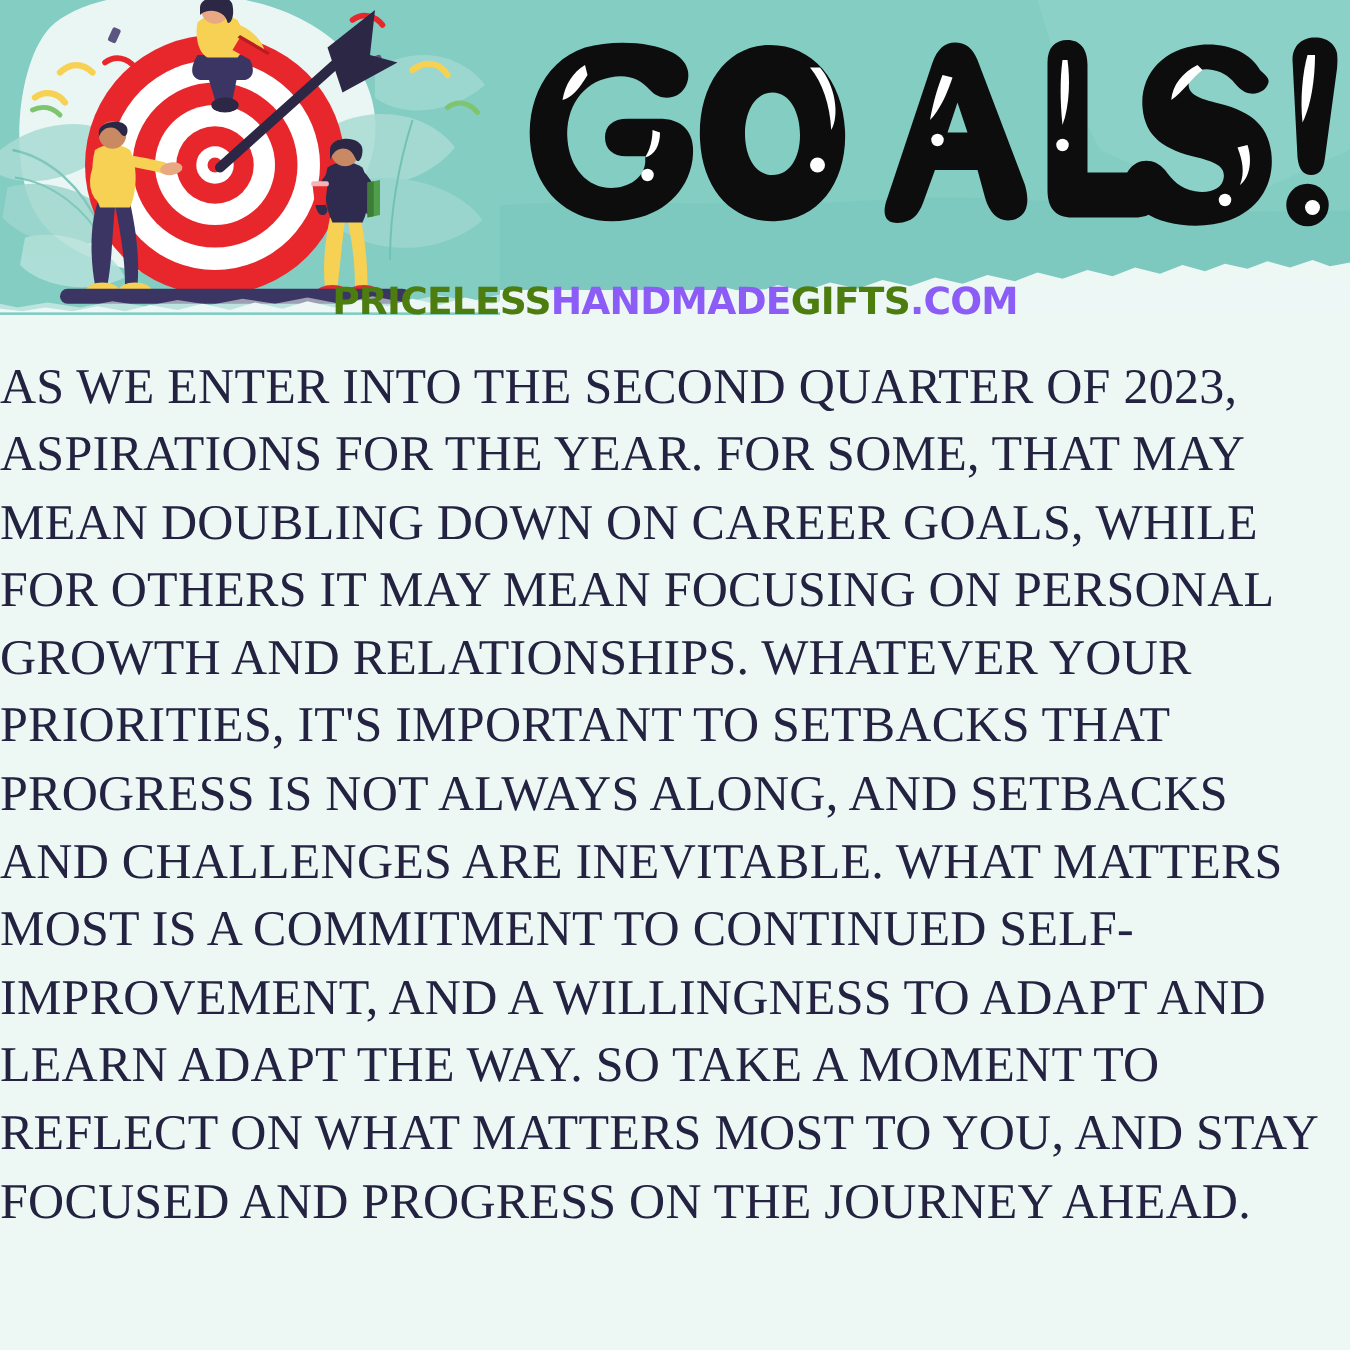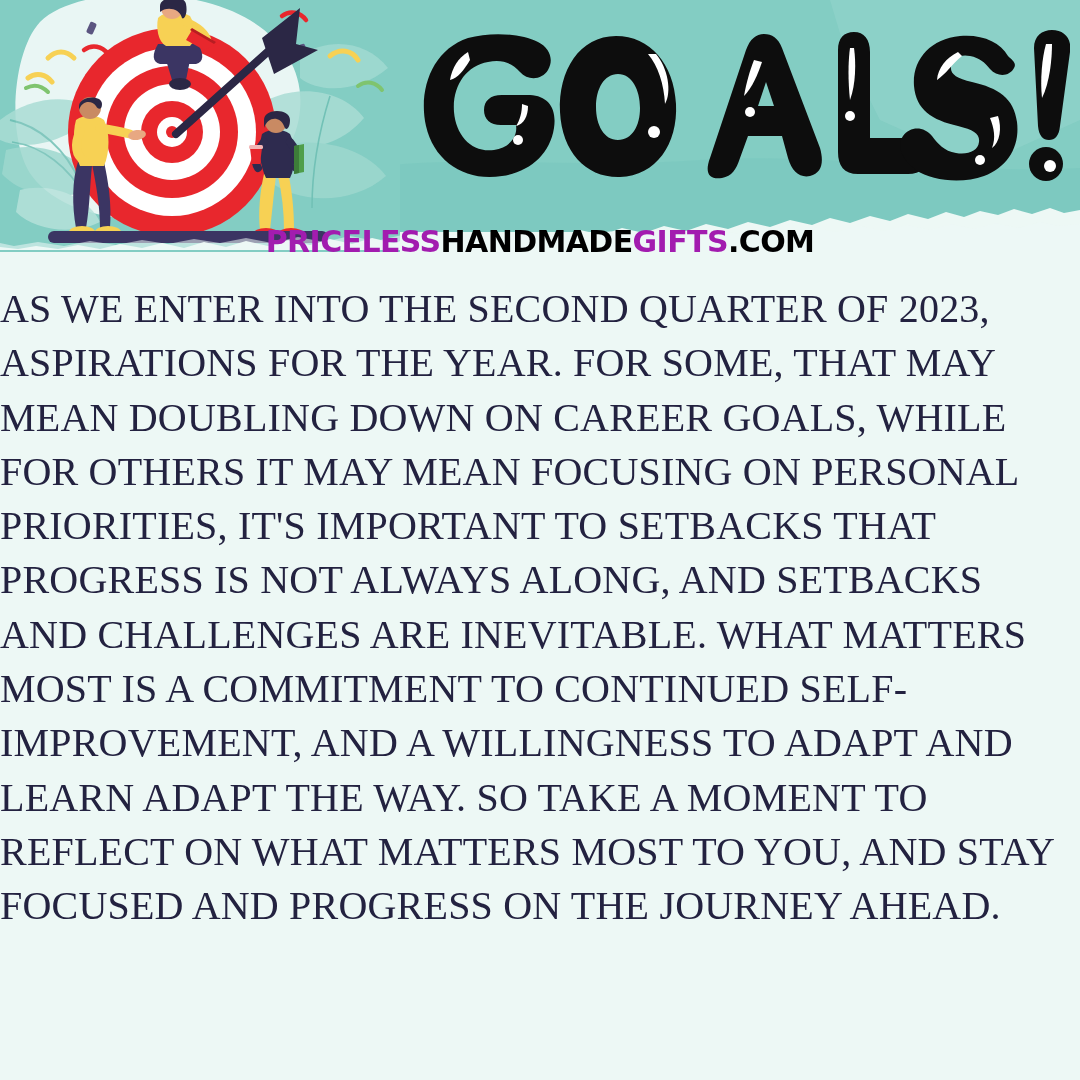--- a/index.html
+++ b/index.html
@@ -72,22 +72,22 @@
     top: 224px;
     width: 1080px;
     text-align: center;
     z-index: 7;
     font-family: "DejaVu Sans", sans-serif;
     font-weight: 700;
     font-size: 30px;
     letter-spacing: -0.6px;
     white-space: nowrap;
   }
-  .url-line .seg-a, .url-line .seg-c { color: #a21caf; margin-top: 12px; }
-  .url-line .seg-b, .url-line .seg-d { color: #000000; }
+  .url-line .seg-a, .url-line .seg-c { color: #4d7c0f; margin-top: 12px; }
+  .url-line .seg-b, .url-line .seg-d { color: #8b5cf6; }
 
   
   .body-copy {
     position: absolute;
     left: 0;
     top: 282px;
     width: 892px;
     z-index: 3;
     text-align: center;
   }
@@ -286,20 +286,21 @@
 
   <div class="url-line">
     <span class="seg-a">PRICELESS</span><span class="seg-b">HANDMADE</span><span class="seg-c">GIFTS</span><span class="seg-d">.COM</span>
   </div>
 
   <div class="body-copy">
     <span class="body-line">AS WE ENTER INTO THE SECOND QUARTER OF 2023,</span>
     <span class="body-line">ASPIRATIONS FOR THE YEAR. FOR SOME, THAT MAY</span>
     <span class="body-line">MEAN DOUBLING DOWN ON CAREER GOALS, WHILE</span>
     <span class="body-line">FOR OTHERS IT MAY MEAN FOCUSING ON PERSONAL</span>
+    <span class="body-line">GROWTH AND RELATIONSHIPS. WHATEVER YOUR</span>
     <span class="body-line">PRIORITIES, IT'S IMPORTANT TO SETBACKS THAT</span>
     <span class="body-line">PROGRESS IS NOT ALWAYS ALONG, AND SETBACKS</span>
     <span class="body-line">AND CHALLENGES ARE INEVITABLE. WHAT MATTERS</span>
     <span class="body-line">MOST IS A COMMITMENT TO CONTINUED SELF-</span>
     <span class="body-line">IMPROVEMENT, AND A WILLINGNESS TO ADAPT AND</span>
     <span class="body-line">LEARN ADAPT THE WAY. SO TAKE A MOMENT TO</span>
     <span class="body-line">REFLECT ON WHAT MATTERS MOST TO YOU, AND STAY</span>
     <span class="body-line">FOCUSED AND PROGRESS ON THE JOURNEY AHEAD.</span>
   </div>
 

